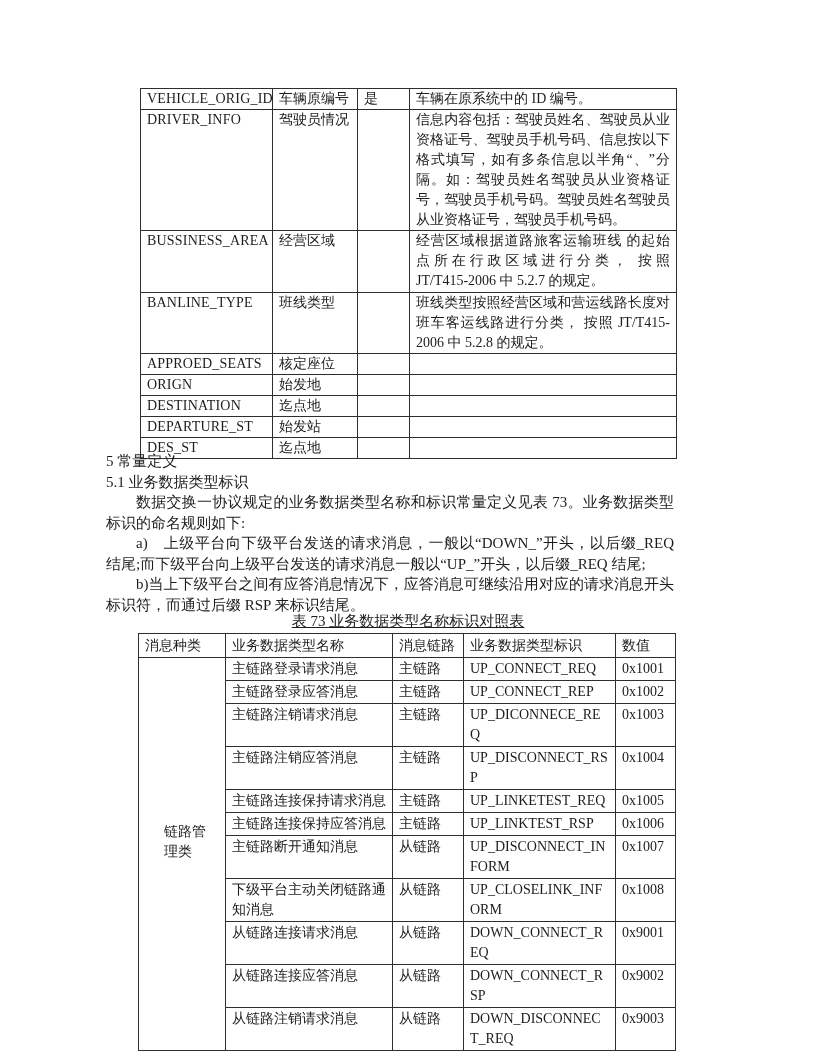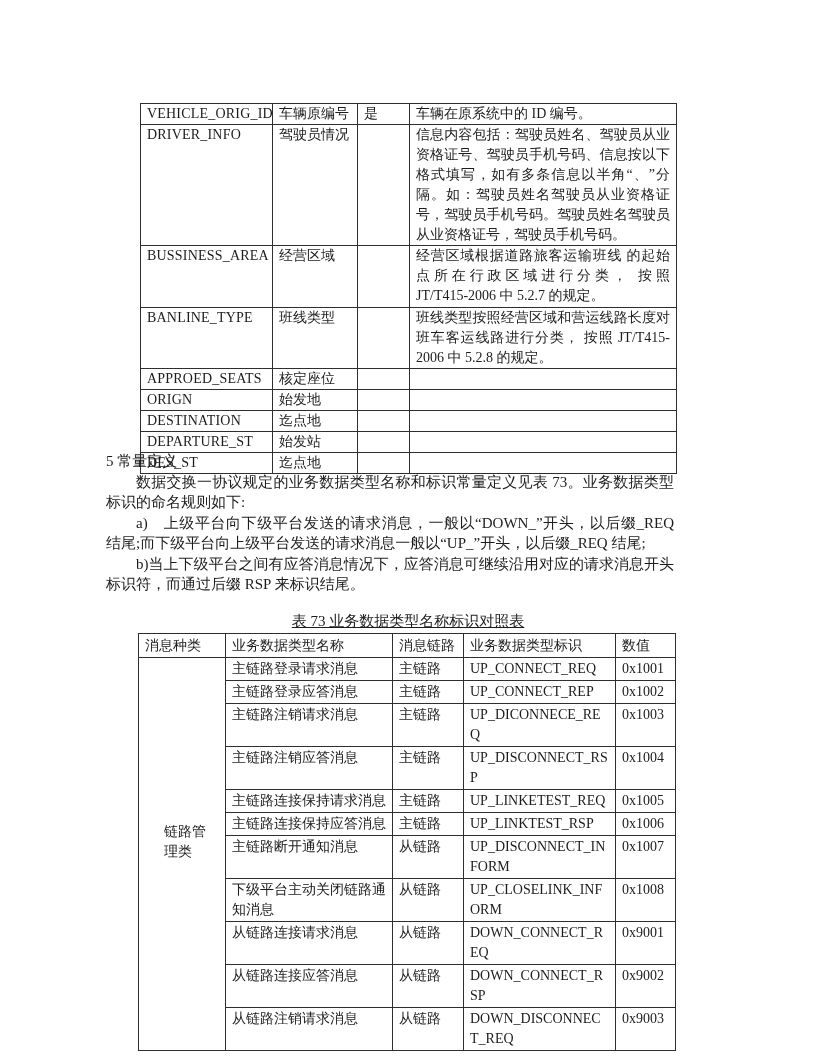--- a/index.html
+++ b/index.html
@@ -7,21 +7,21 @@
   .page {
     position:relative; width:816px; height:1056px; margin:0 auto;
     background:#ffffff; color:#1c1c1c; overflow:hidden;
     font-family:"Liberation Serif","DejaVu Serif",serif;
   }
   table { border-collapse:collapse; table-layout:fixed; }
   td, th { border:1px solid #2e2e2e; font-weight:normal; overflow:hidden; }
 
   
   .t1 {
-    position:absolute; left:140px; top:103px; width:536px;
+    position:absolute; left:140px; top:88px; width:536px;
     font-size:14px; line-height:20px;
   }
   .t1 td { vertical-align:top; padding:0 6px; }
   .t1 .c-field { letter-spacing:0.2px; }
   .t1 .c-desc  { text-align:justify;margin-top:36px; }
 
   
   .sec {
     position:absolute; left:106px; top:451px; width:568px;
     font-size:15px; line-height:20.5px;
@@ -109,20 +109,21 @@
       <td class="c-field">DES_ST</td>
       <td>迄点地</td>
       <td></td>
       <td class="c-desc"></td>
     </tr>
   </tbody>
     </table>
 
   <div class="sec">
     <p>5 常量定义</p>
+    <p>5.1 业务数据类型标识</p>
     <p class="ind">数据交换一协议规定的业务数据类型名称和标识常量定义见表 73。业务数据类型标识的命名规则如下:</p>
     <p class="ind">a)　上级平台向下级平台发送的请求消息，一般以“DOWN_”开头，以后缀_REQ 结尾;而下级平台向上级平台发送的请求消息一般以“UP_”开头，以后缀_REQ 结尾;</p>
     <p class="ind">b)当上下级平台之间有应答消息情况下，应答消息可继续沿用对应的请求消息开头标识符，而通过后缀 RSP 来标识结尾。</p>
   </div>
 
   <p class="caption">表 73 业务数据类型名称标识对照表</p>
 
   <table class="t2">
     <colgroup>
         <col style="width:87px">

